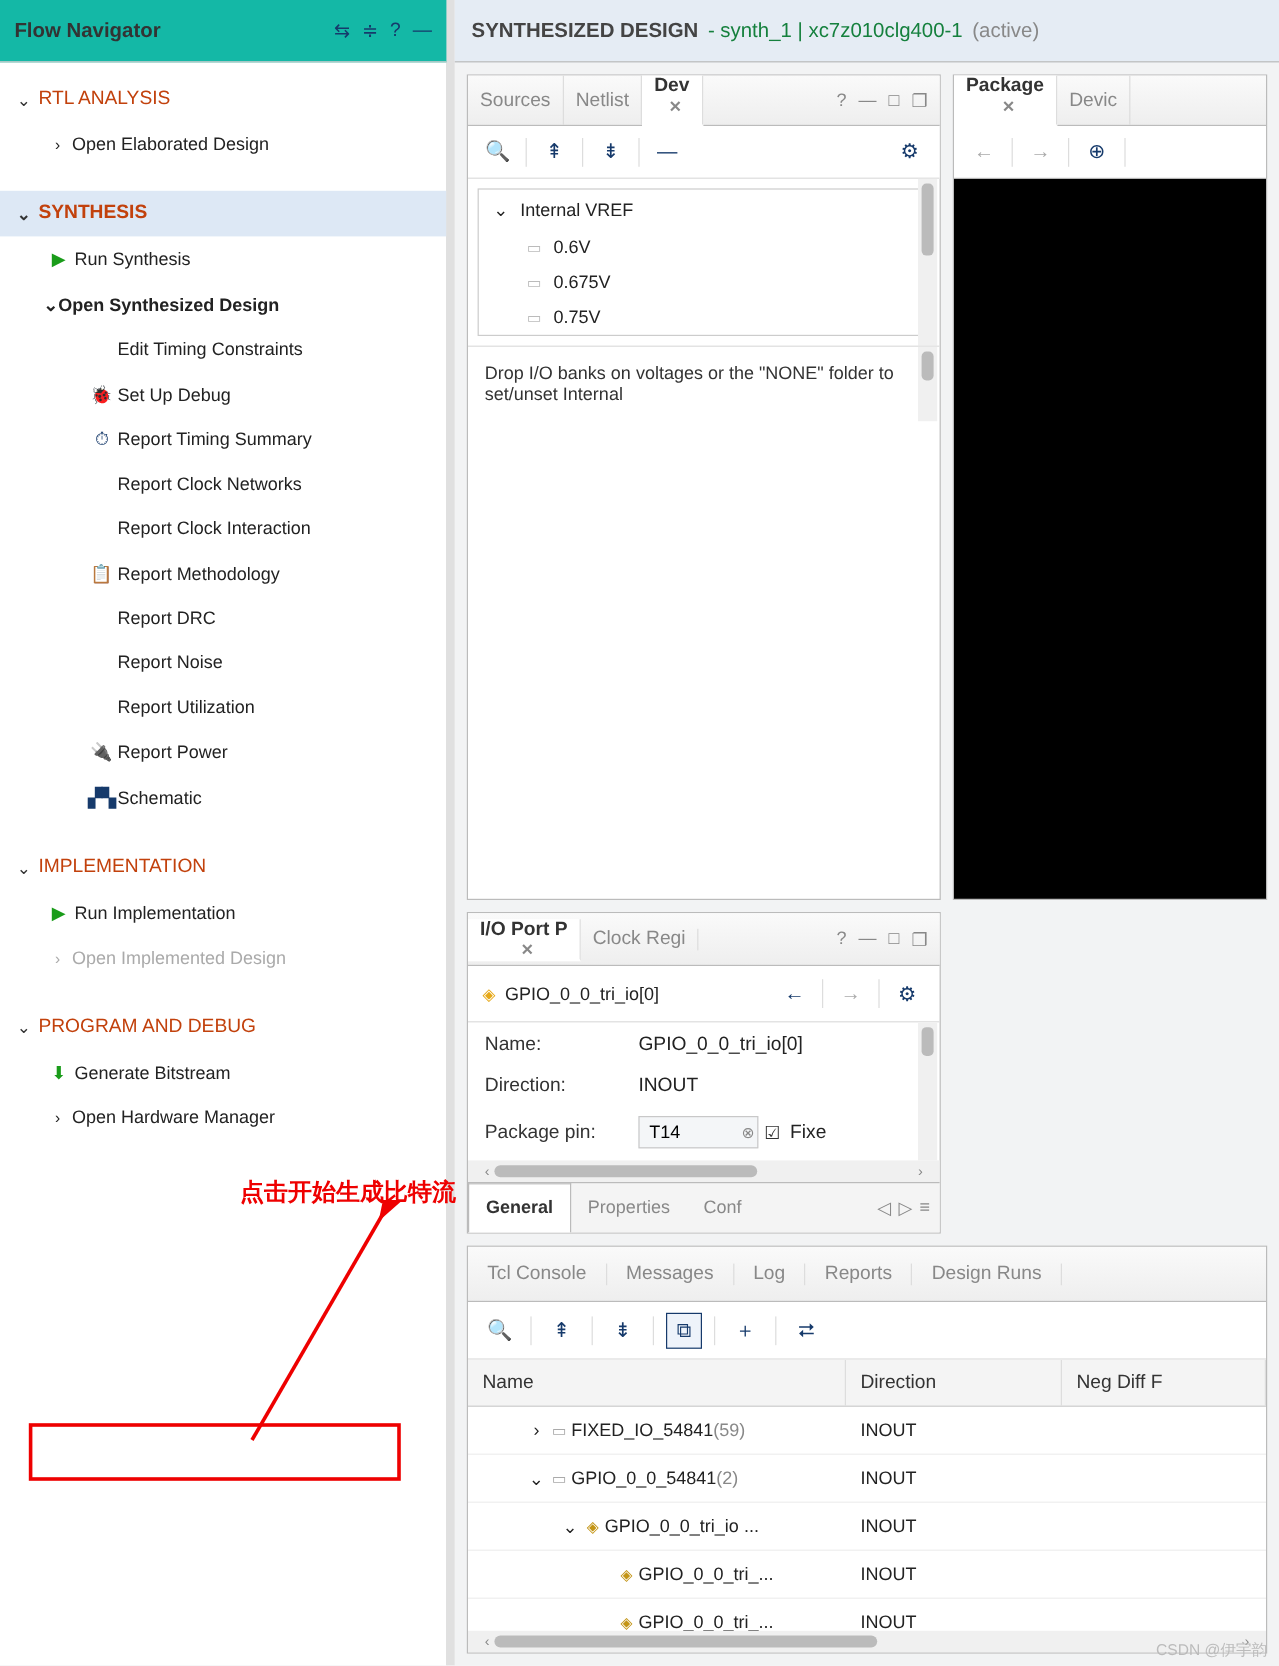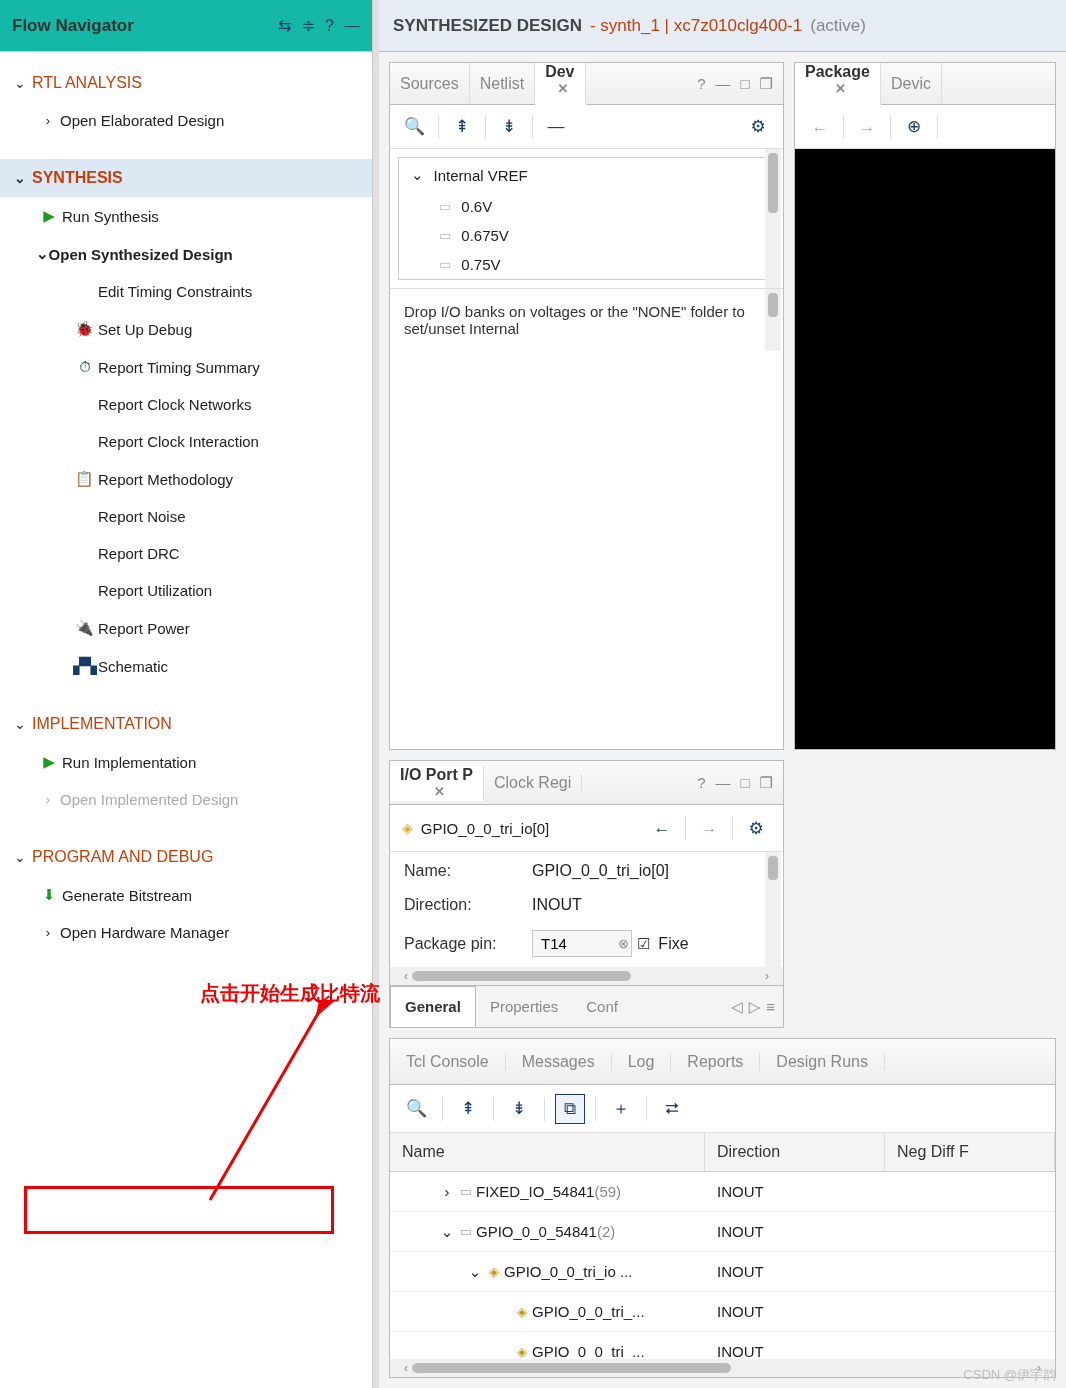--- a/index.html
+++ b/index.html
@@ -30,21 +30,21 @@
 .schem { color: #163a6b; font-weight: bold; }
 .bits { color: #1a9c1a; }
 .dis { color: #aaa; }
 .highlight-box { position: absolute; border: 3px solid #e00; left: 24px; top: 1186px; width: 310px; height: 48px; pointer-events: none; }
 .annot { position: absolute; color: #e00; font-size: 20px; font-weight: bold; left: 200px; top: 980px; pointer-events: none; }
 .arrow-svg { position: absolute; left: 200px; top: 1000px; pointer-events: none; }
 
 .main-pane { flex: 1; display: flex; flex-direction: column; background: #f2f3f4; position: relative; }
 .main-title-bar { background: #e5ecf4; height: 52px; display: flex; align-items: center; padding: 0 14px; border-bottom: 1px solid #bbb; font-size: 17px; gap: 8px; }
 .main-title-bar .b { font-weight: bold; color: #444; }
-.main-title-bar .n { color: #c2410c; }
+.main-title-bar .n { color: #15803d; }
 .main-title-bar .active { color: #888; }
 
 .row1 { display: flex; gap: 10px; padding: 10px; }
 .panel { background: #fff; border: 1px solid #bbb; display: flex; flex-direction: column; }
 .panel-dev { width: 395px; }
 .panel-pkg { flex: 1; min-width: 0; }
 .tabs { display: flex; border-bottom: 1px solid #bbb; height: 42px; align-items: stretch; background: linear-gradient(#fafafa,#eee); }
 .tab { padding: 0 10px; display: flex; align-items: center; color: #888; cursor: pointer; font-size: 16px; border-right: 1px solid #ddd; }
 .tab.active { color: #333; font-weight: bold; background: #fff; border-bottom: 2px solid #fff; margin-bottom: -1px; flex-direction: column; }
 .tab .tx { font-size: 13px; margin-left: 6px; color: #888; }
@@ -168,25 +168,25 @@
           <div class="item">
               <span class="icon"></span>
               <span>Report Clock Interaction</span>
             </div>
           <div class="item">
               <span class="icon clip">📋</span>
               <span>Report Methodology</span>
             </div>
           <div class="item">
               <span class="icon"></span>
+              <span>Report DRC</span>
+            </div>
+          <div class="item">
+              <span class="icon"></span>
               <span>Report Noise</span>
-            </div>
-          <div class="item">
-              <span class="icon"></span>
-              <span>Report DRC</span>
             </div>
           <div class="item">
               <span class="icon"></span>
               <span>Report Utilization</span>
             </div>
           <div class="item">
               <span class="icon plug">🔌</span>
               <span>Report Power</span>
             </div>
           <div class="item">

